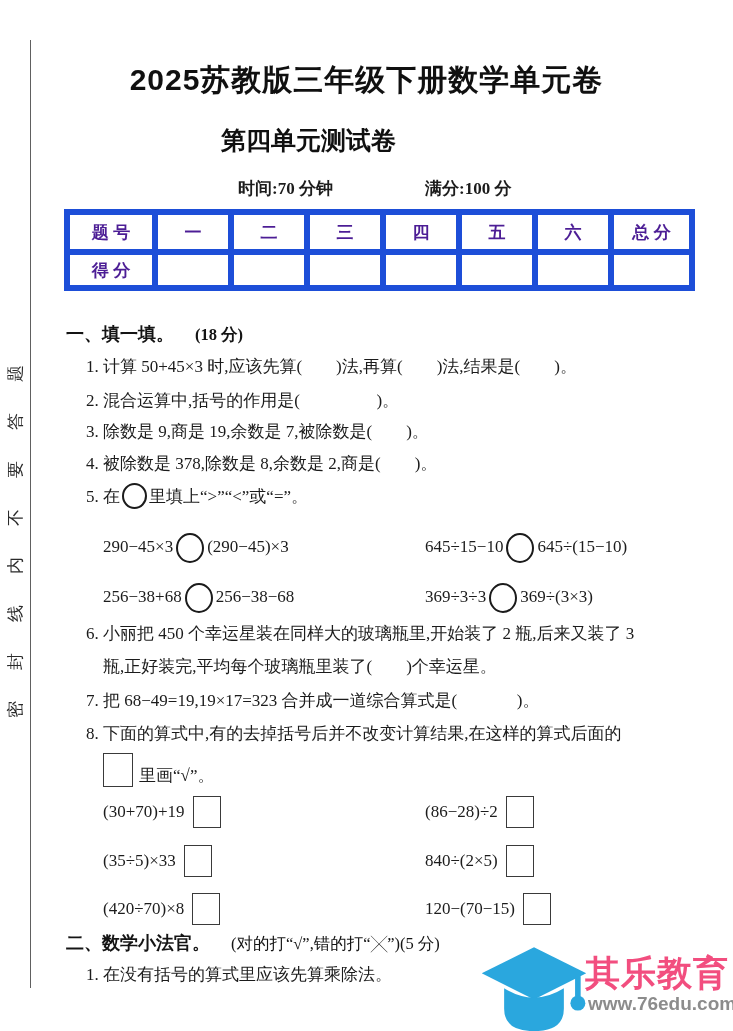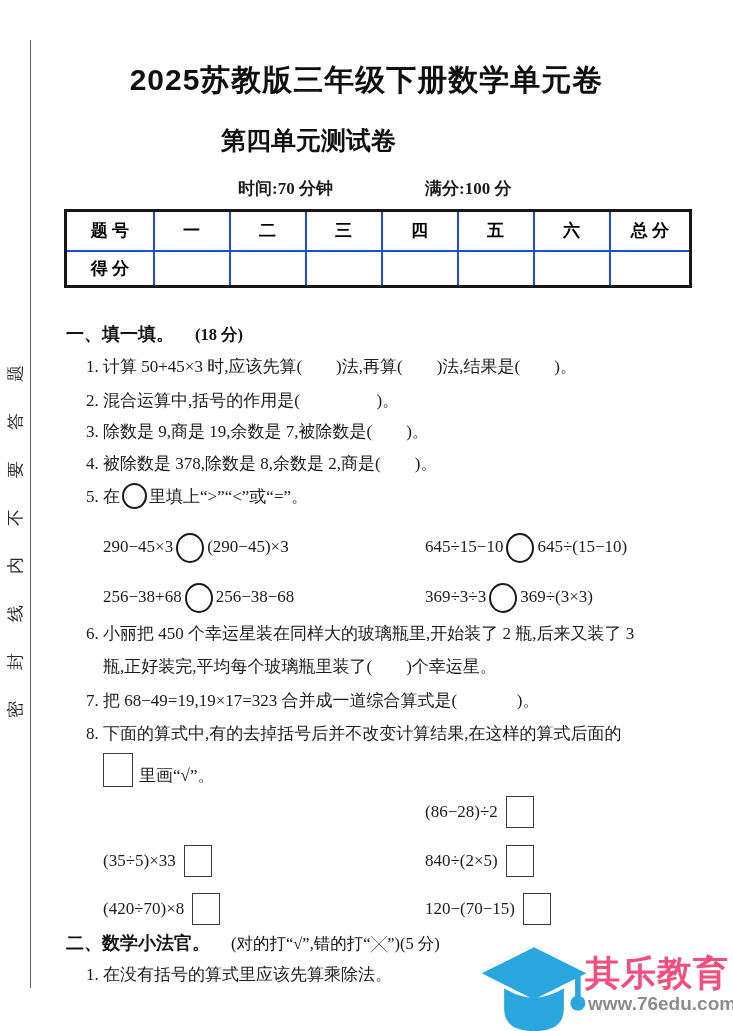--- a/index.html
+++ b/index.html
@@ -39,23 +39,23 @@
   .meta-time { left: 205px; margin-left: 33px; }
   .meta-score { left: 425px; }
 
   
   table.score {
     position: absolute; left: 64px; top: 209px; width: 626px;
     border-collapse: collapse; table-layout: fixed;
     border: 3px solid #161616;
   }
   table.score td, table.score th {
-    border: 2px solid #1d4ed8;
+    border: 6px solid #1d4ed8;
     font-size: 17px; font-weight: bold; text-align: center;
-    font-family: Liberation Serif, serif; color: #000000;
+    font-family: Liberation Sans, sans-serif; color: #4c1d95;
   }
   table.score tr.r1 th { height: 40px; }
   table.score tr.r2 td { height: 36px; }
 
   
   .sec-head {
     position: absolute; left: 66px;
     font-family: "Liberation Sans", sans-serif;
     font-weight: bold; font-size: 18px; color: #141414;
     white-space: pre-wrap;
@@ -171,20 +171,21 @@
   <span class="cmp colR"><span>369÷3÷3</span><span class="circle"></span><span>369÷(3×3)</span></span>
 </div>
 
 <div class="q" style="top:623px">6. 小丽把 450 个幸运星装在同样大的玻璃瓶里,开始装了 2 瓶,后来又装了 3</div>
 <div class="q cont" style="top:656px">瓶,正好装完,平均每个玻璃瓶里装了(        )个幸运星。</div>
 <div class="q" style="top:690px">7. 把 68−49=19,19×17=323 合并成一道综合算式是(              )。</div>
 <div class="q" style="top:723px">8. 下面的算式中,有的去掉括号后并不改变计算结果,在这样的算式后面的</div>
 <div class="q cont q8line2" style="top:753px"><span class="sq"></span><span>里画“√”。</span></div>
 
 <div class="row2col" style="top:796px">
+  <span class="chk colL chk-line"><span>(30+70)+19</span><span class="sq"></span></span>
   <span class="chk colR chk-line"><span>(86−28)÷2</span><span class="sq"></span></span>
 </div>
 <div class="row2col" style="top:845px">
   <span class="chk colL chk-line"><span>(35÷5)×33</span><span class="sq"></span></span>
   <span class="chk colR chk-line"><span>840÷(2×5)</span><span class="sq"></span></span>
 </div>
 <div class="row2col" style="top:893px">
   <span class="chk colL chk-line"><span>(420÷70)×8</span><span class="sq"></span></span>
   <span class="chk colR chk-line"><span>120−(70−15)</span><span class="sq"></span></span>
 </div>

